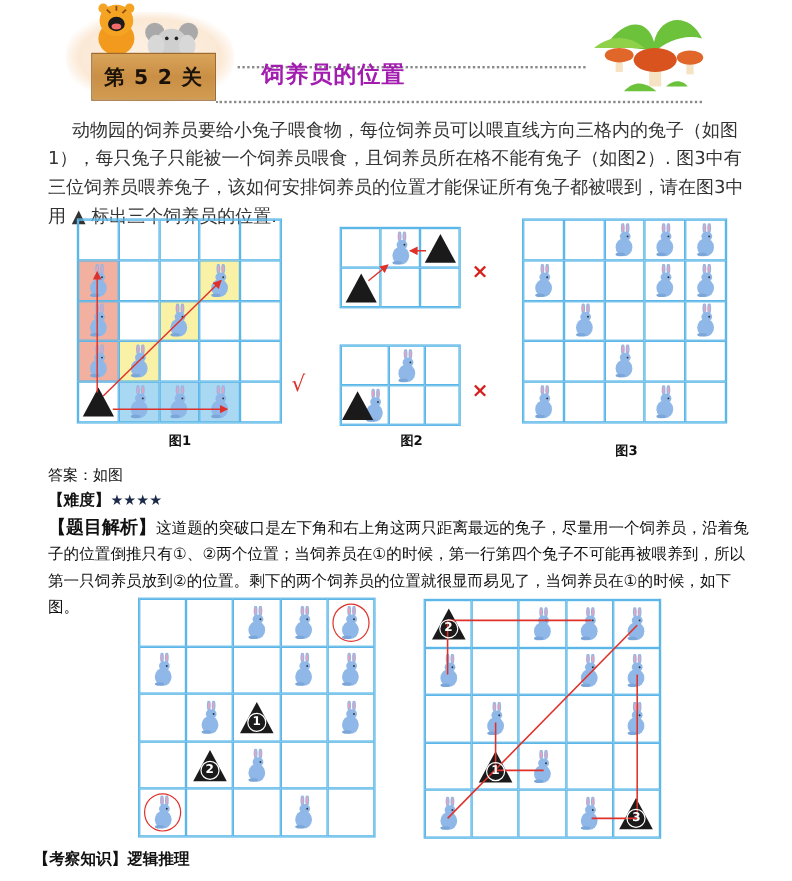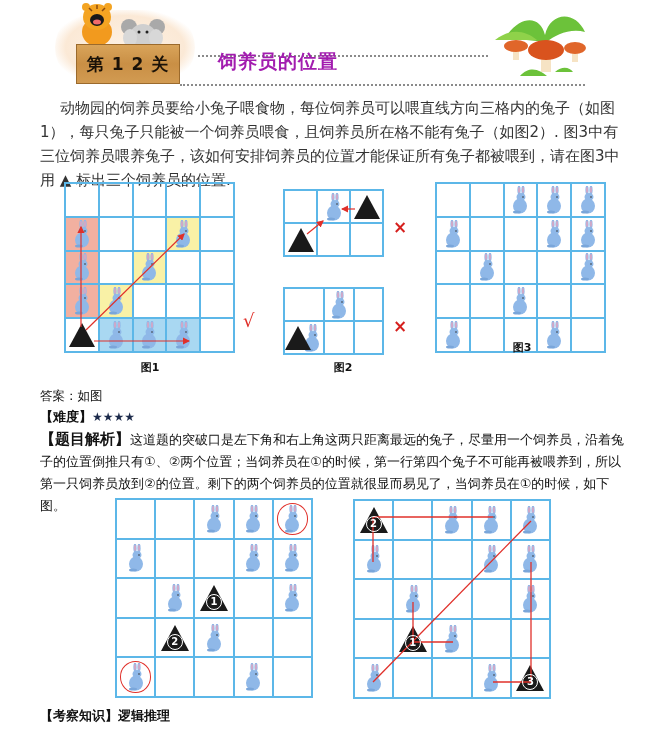--- a/index.html
+++ b/index.html
@@ -34,21 +34,21 @@
   .caption { font-size:11px; font-weight:bold; color:#111; text-align:center; width:40px; }
   .mark-x { color:#d6201e; font-size:17px; font-weight:bold; }
   .mark-check { color:#e0302a; font-size:18px; }
 
   .line { font-size:12.5px; color:#111; }
   .answer { left:40px; top:388px; font-size:12.5px; }
   .difficulty { left:40px; top:408px; font-weight:bold; font-size:13px; }
   .stars { color:#1c2a4a; font-size:12px; }
   .analysis { left:40px; top:428px; width:590px; font-size:13px; line-height:22px; color:#111; }
   .analysis b { font-size:15px;margin-top:46px; }
-  .knowledge { left:40px; top:707px; font-size:13px; font-weight:bold; }
+  .knowledge { left:28px; top:707px; font-size:13px; font-weight:bold; }
   svg.overlay { position:absolute; pointer-events:none; }
 </style>
 </head>
 <body>
 
 <div class="abs header-cloud"></div>
 <svg class="abs tiger" viewBox="0 0 34 44">
   <ellipse cx="17" cy="30" rx="15" ry="14" fill="#f29a1e"></ellipse>
   <ellipse cx="17" cy="15" rx="14" ry="13" fill="#f4a422"></ellipse>
   <circle cx="6" cy="5" r="4" fill="#f4a422"></circle>
@@ -60,21 +60,21 @@
 <svg class="abs mouse" viewBox="0 0 46 30">
   <circle cx="9" cy="9" r="8" fill="#a9a9a9"></circle>
     <circle cx="37" cy="9" r="8" fill="#a9a9a9"></circle>
   <ellipse cx="23" cy="18" rx="13" ry="12" fill="#cfcfcf"></ellipse>
   <ellipse cx="10" cy="20" rx="7" ry="9" fill="#d8d8d8"></ellipse>
     <ellipse cx="36" cy="20" rx="7" ry="9" fill="#d8d8d8"></ellipse>
   <circle cx="19" cy="14" r="1.5" fill="#222"></circle>
     <circle cx="27" cy="14" r="1.5" fill="#222"></circle>
 </svg>
 <div class="abs sign"></div>
-<div class="abs sign-text">第 1 2 关</div>
+<div class="abs sign-text">第 5 2 关</div>
 <div class="abs dots1"></div>
 <div class="abs title">饲养员的位置</div>
 <div class="abs dots2"></div>
 <svg class="abs mush" viewBox="0 0 110 72">
   <path d="M20 28 C35 5, 55 5, 60 25 C65 2, 90 0, 100 22 C85 18, 70 25, 62 32 Z" fill="#6cc23a"></path>
   <path d="M10 30 C25 18, 40 20, 52 30 Z" fill="#8fd24a"></path>
   <rect x="28" y="36" width="6" height="14" fill="#f6e3c4"></rect>
   <ellipse cx="31" cy="36" rx="12" ry="6" fill="#e0662a"></ellipse>
   <rect x="56" y="40" width="10" height="22" fill="#f6e3c4"></rect>
   <ellipse cx="61" cy="40" rx="18" ry="10" fill="#d9531e"></ellipse>
@@ -435,21 +435,21 @@
         <ellipse cx="10" cy="4" rx="1.6" ry="4.5" fill="#8fb8e8"></ellipse>
         <ellipse cx="14" cy="4" rx="1.6" ry="4.5" fill="#8fb8e8"></ellipse>
         <ellipse cx="10" cy="4" rx="0.7" ry="3.2" fill="#f0a0b8"></ellipse>
         <ellipse cx="14" cy="4" rx="0.7" ry="3.2" fill="#f0a0b8"></ellipse>
         <circle cx="14" cy="11" r="0.8" fill="#333"></circle>
         <ellipse cx="8" cy="26" rx="4" ry="1.5" fill="#7aa6da"></ellipse>
       </svg>
     </div>
     <div class="cell"></div>
   </div>
-<div class="abs caption" style="left:502px; top:340px;">图3</div>
+<div class="abs caption" style="left:502px; top:368px;">图3</div>
 
 <div class="abs answer line">答案：如图</div>
 <div class="abs difficulty line">
   <span>【难度】</span><span class="stars">★★★★</span>
 </div>
 <div class="abs analysis">
   <b>【题目解析】</b><span>这道题的突破口是左下角和右上角这两只距离最远的兔子，尽量用一个饲养员，沿着兔子的位置倒推只有①、②两个位置；当饲养员在①的时候，第一行第四个兔子不可能再被喂养到，所以第一只饲养员放到②的位置。剩下的两个饲养员的位置就很显而易见了，当饲养员在①的时候，如下图。</span>
 </div>
 
 <div class="grid" id="solL" style="left:115px; top:498px; width:198px; height:200px; grid-template-columns:repeat(5,1fr); grid-template-rows:repeat(5,1fr);">

